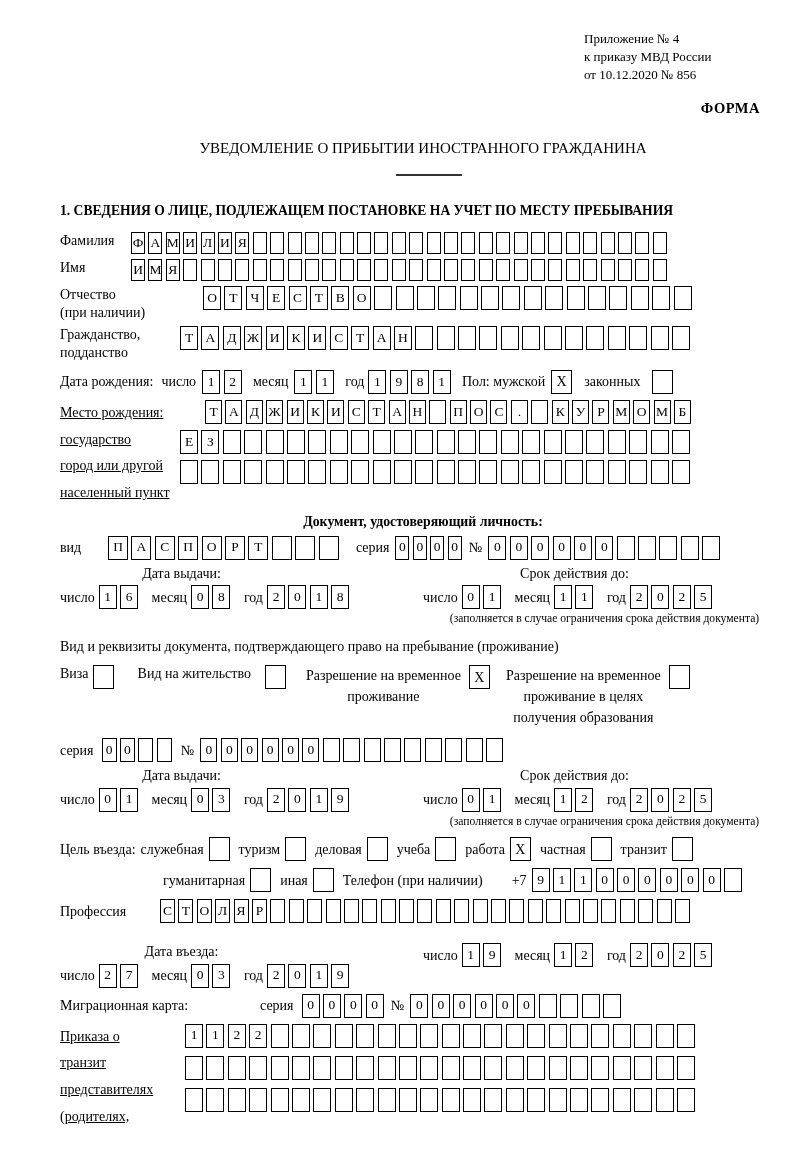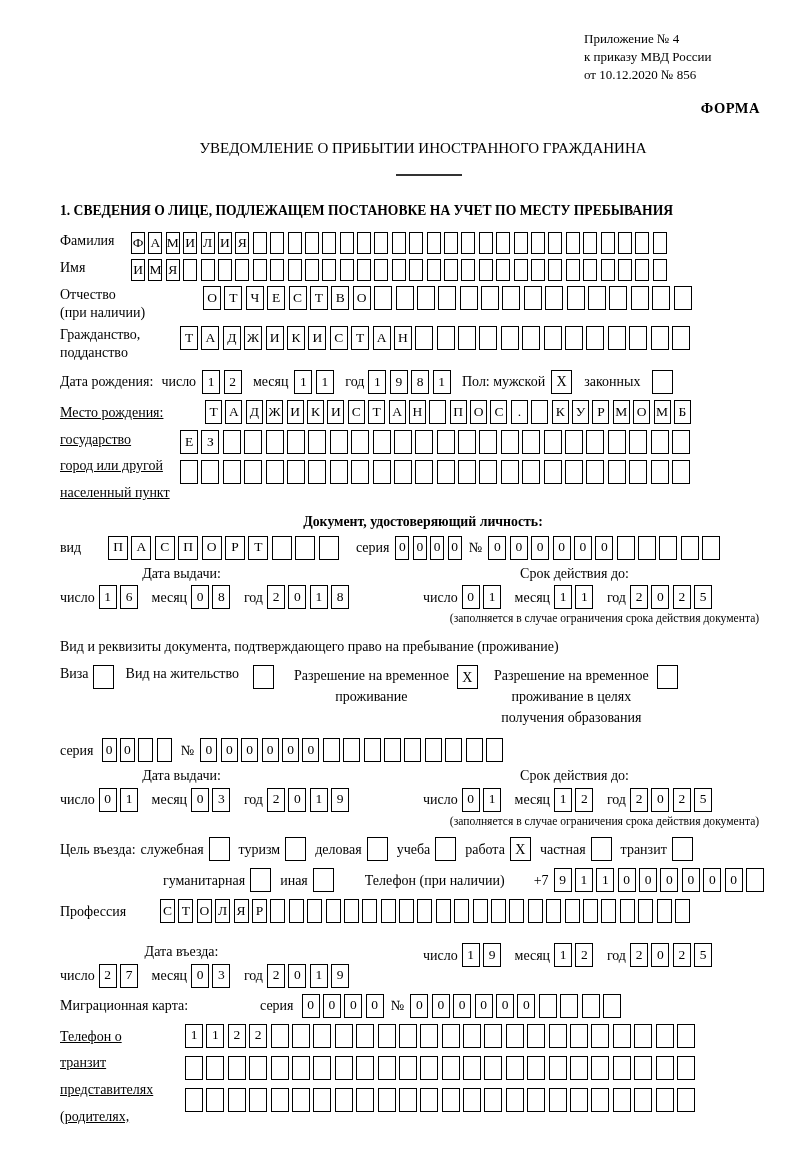--- a/index.html
+++ b/index.html
@@ -422,21 +422,21 @@
       </div>
     </div>
 
     <div class="para">
       <div>Вид и реквизиты документа, подтверждающего право на пребывание (проживание)</div>
     </div>
 
     <div class="permrow">
       <span>Виза</span>
       <span class="chk" style="margin-left:4px"></span>
-      <span style="margin-left:12px">Вид на жительство</span>
+      <span style="margin-left:24px">Вид на жительство</span>
       <span class="chk" style="margin-left:14px"></span>
       <span class="ptxt" style="margin-left:20px">
         <span>Разрешение на временное</span><br>
         <span>проживание</span>
       </span>
       <span class="chk">X</span>
       <span class="ptxt" style="margin-left:16px">
         <span>Разрешение на временное</span><br>
         <span>проживание в целях</span><br>
         <span>получения образования</span>
@@ -536,21 +536,21 @@
       <span class="chk"></span>
       <span class="w">транзит</span>
       <span class="chk"></span>
     </div>
 
     <div class="purpose">
       <span class="w" style="margin-left:103px">гуманитарная</span>
       <span class="chk"></span>
       <span class="w">иная</span>
       <span class="chk"></span>
-      <span class="w" style="margin-left:22px">Телефон (при наличии)</span>
+      <span class="w" style="">Телефон (при наличии)</span>
       <span class="w" style="margin-left:24px">+7</span>
       <span class="cells" style="--bw:18px">
           <span class="cell">9</span>
           <span class="cell">1</span>
           <span class="cell">1</span>
           <span class="cell">0</span>
           <span class="cell">0</span>
           <span class="cell">0</span>
           <span class="cell">0</span>
           <span class="cell">0</span>
@@ -659,21 +659,21 @@
           <span class="cell">0</span>
           <span class="cell"></span>
           <span class="cell"></span>
           <span class="cell"></span>
           <span class="cell"></span>
         </span>
     </div>
 
     <div class="twocol" style="margin-top:6px">
       <div class="lcol" style="width:125px">
-        <div>Телефон о</div>
+        <div>Приказа о</div>
         <div>транзит</div>
         <div>представителях</div>
         <div>(родителях,</div>
 
       </div>
       <div class="rcol">
         <div class="cells" style="--bw:18px;margin-bottom:8px">
             <span class="cell">1</span>
             <span class="cell">1</span>
             <span class="cell">2</span>

